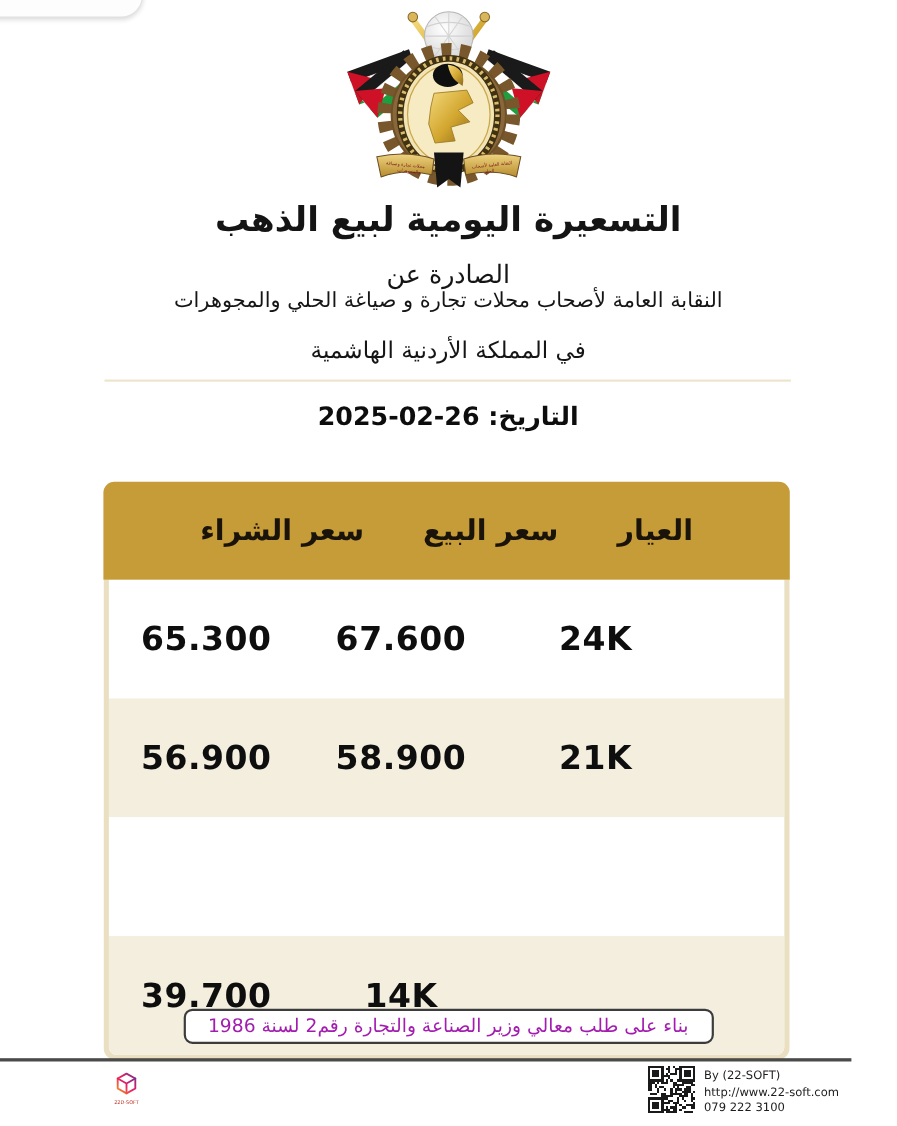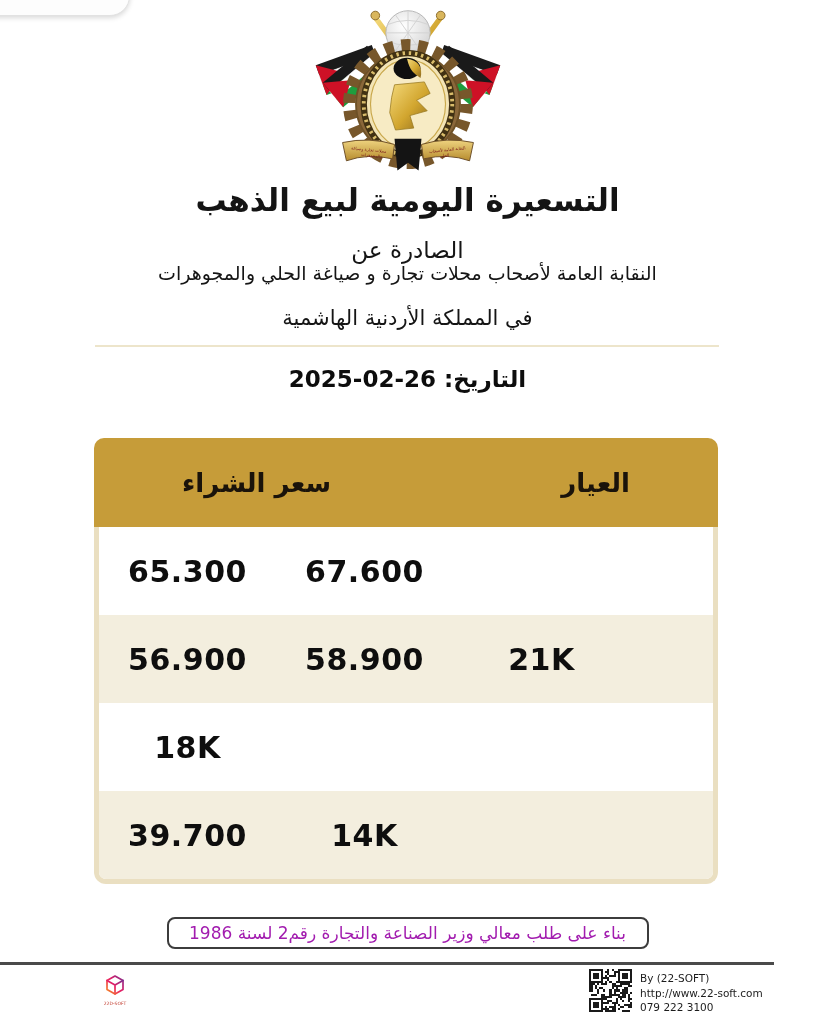--- a/index.html
+++ b/index.html
@@ -23,21 +23,21 @@
   .date{top:366px;font-size:23px;font-weight:bold;color:#0d0d0d;}
 
   
   .gold-table{position:absolute;top:438px;left:94px;width:624px;}
   .thead{height:89px;background:var(--gold-header,#C69C39);
          border-radius:10px 10px 0 0;display:flex;justify-content:space-between;
          align-items:center;direction:rtl;padding:0 88px;box-sizing:border-box;
          font-size:26px;font-weight:bold;color:#1a130a;}
   .tbody{border:5px solid var(--table-border,#EADFC1);border-top:none;
          border-radius:0 0 12px 12px;overflow:hidden;}
-  .trow{height:88px;display:grid;grid-template-columns:177px 177px 177px;
+  .trow{height:108px;display:grid;grid-template-columns:177px 177px 177px;
         align-items:center;background:#fff;}
   .trow.alt{background:var(--row-beige,#F3EEDE);}
   .cell{text-align:center;font-size:30px;font-weight:bold;color:#0e0e0e;
         letter-spacing:.5px;}
 
   .note-box{position:absolute;top:917px;left:50%;transform:translateX(-50%);
             width:482px;height:32px;border:2px solid #3c3c3c;border-radius:8px;
             display:flex;align-items:center;justify-content:center;
             font-size:17px;direction:rtl;box-sizing:border-box;color:#a21caf;
             background:#fff;}
@@ -159,34 +159,35 @@
 <div class="ctr title">التسعيرة اليومية لبيع الذهب</div>
 <div class="ctr sub1">الصادرة عن</div>
 <div class="ctr sub2">النقابة العامة لأصحاب محلات تجارة و صياغة الحلي والمجوهرات</div>
 <div class="ctr sub3">في المملكة الأردنية الهاشمية</div>
 <div class="divider"></div>
 <div class="ctr date">التاريخ: 26-02-2025</div>
 
 <div class="gold-table">
   <div class="thead">
     <span>العيار</span>
+    <span>سعر البيع</span>
     <span>سعر الشراء</span>
   </div>
   <div class="tbody">
     <div class="trow">
       <div class="cell">65.300</div>
       <div class="cell">67.600</div>
+      <div class="cell">24K</div>
     </div>
     <div class="trow alt">
       <div class="cell">56.900</div>
       <div class="cell">58.900</div>
       <div class="cell">21K</div>
     </div>
     <div class="trow">
-      <div class="cell">18K</div>
     </div>
     <div class="trow alt">
       <div class="cell">39.700</div>
       <div class="cell">14K</div>
     </div>
   </div>
 </div>
 
 <div class="note-box">بناء على طلب معالي وزير الصناعة والتجارة رقم2 لسنة 1986</div>
 

